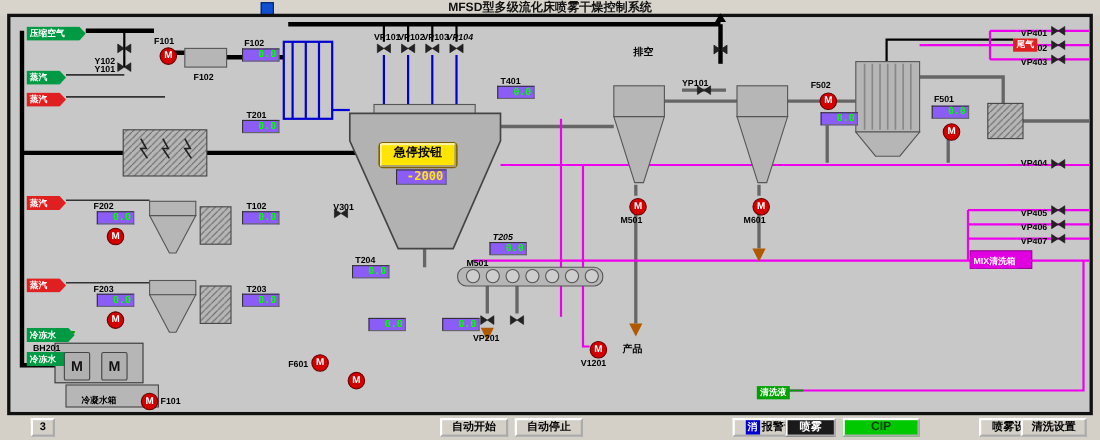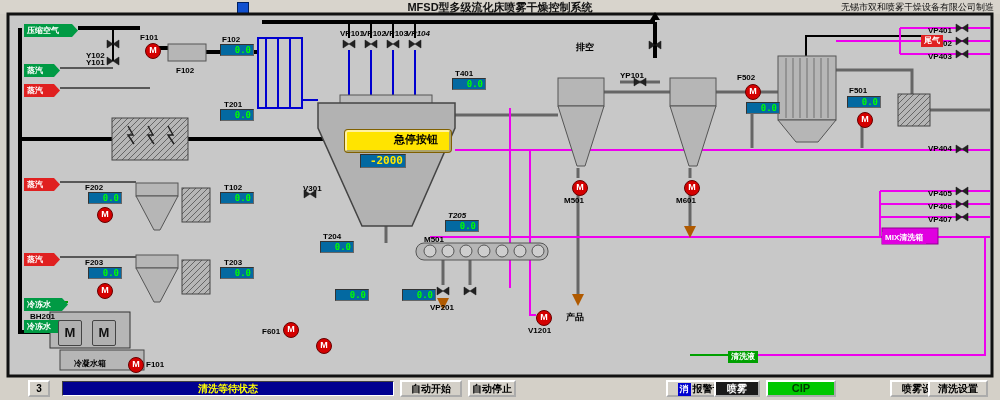--- a/index.html
+++ b/index.html
@@ -7,21 +7,21 @@
        font-family:"Liberation Sans",sans-serif;background:#d4d0c8;}
   
   .header{position:absolute;left:0;top:0;width:1000px;height:14px;background:#d8d4cc;}
   .title{position:absolute;left:0;top:0;width:100%;text-align:center;font-size:11px;font-weight:bold;color:#111;line-height:14px;}
   .mfr{position:absolute;right:6px;top:0;font-size:9px;color:#111;line-height:14px;}
   .appicon{position:absolute;left:237px;top:2px;width:10px;height:10px;background:#1050d0;border:1px solid #002060;}
   
   #overlay{position:absolute;left:0;top:2px;width:1000px;height:400px;z-index:2;pointer-events:none;}
   #overlay>div{pointer-events:auto;}
   .tag{position:absolute;font-size:8px;font-weight:bold;color:#000;white-space:nowrap;line-height:9px;}
-  .display{position:absolute;box-sizing:border-box;width:34px;height:12px;background:#0369a1;
+  .display{position:absolute;box-sizing:border-box;width:34px;height:12px;background:#8b5cf6;
            border:1px solid #666;border-top-color:#333;border-left-color:#333;
            color:#00ff00;font-family:"DejaVu Sans Mono",monospace;font-size:9px;font-weight:bold;
            text-align:right;line-height:10px;padding-right:2px;}
   .display.yellow{width:46px;height:14px;color:#ffe800;font-size:11px;line-height:12px;}
   .pump{position:absolute;width:14px;height:14px;border-radius:50%;background:#d40000;border:1px solid #600;
         color:#fff;font-size:9px;font-weight:bold;text-align:center;line-height:13px;}
   .pump.sq{width:22px;height:24px;border-radius:2px;background:#b0b0b0;border:1px solid #444;
            color:#111;font-size:13px;line-height:24px;}
   .stream{position:absolute;box-sizing:border-box;height:13px;color:#fff;font-size:8px;font-weight:bold;
           line-height:13px;padding:0 8px 0 3px;white-space:nowrap;
@@ -31,21 +31,21 @@
   .mlabel{position:absolute;font-size:9px;font-weight:bold;color:#000;white-space:nowrap;}
   .mlabel.small{font-size:8px;}
   .badge{position:absolute;height:12px;line-height:12px;color:#fff;font-size:8px;font-weight:bold;
          padding:0 3px;white-space:nowrap;}
   .red-badge{background:#e02020;}
   .magenta-badge{background:#e000e0;}
   .green-badge{background:#00a000;}
   
   .estop{position:absolute;left:345px;top:130px;width:66px;height:18px;z-index:3;background:#ffe400;
          border:2px outset #fff2a0;box-shadow:0 0 0 1px #806000;border-radius:3px;color:#000;
-         font-size:11px;font-weight:bold;text-align:center;line-height:15px;cursor:pointer;padding-left:36px;}
+         font-size:11px;font-weight:bold;text-align:center;line-height:15px;cursor:pointer;}
   
   .watermark{position:absolute;left:62px;top:76px;z-index:4;pointer-events:none;white-space:nowrap;
              font-size:30px;font-weight:bold;letter-spacing:1px;color:#ff1010;
              text-shadow:2px 0 0 #0030ff,-2px 0 0 #0030ff,0 2px 0 #0030ff,0 -2px 0 #0030ff,
                          1px 1px 0 #0030ff,-1px -1px 0 #0030ff,1px -1px 0 #0030ff,-1px 1px 0 #0030ff;}
   
   .bottombar{position:absolute;left:0;top:378px;width:1000px;height:22px;background:#d4d0c8;z-index:5;}
   .btn{position:absolute;top:2px;height:17px;box-sizing:border-box;background:#d4d0c8;
        border:2px outset #fff;font-size:10px;font-weight:bold;color:#000;text-align:center;
        line-height:13px;cursor:pointer;white-space:nowrap;}
@@ -58,21 +58,20 @@
   svg{position:absolute;left:0;top:0;z-index:1;}
 </style>
 </head>
 <body>
 
 <div id="app">
 
   <div class="header">
     <span class="appicon"></span>
     <div class="title">MFSD型多级流化床喷雾干燥控制系统</div>
-    <div class="mfr">无锡市双和喷雾干燥设备有限公司制造</div>
   </div>
 
   <svg width="1000" height="400" viewBox="0 0 1000 400">
     <defs>
       <pattern id="ht" width="6" height="6" patternUnits="userSpaceOnUse">
         <rect width="6" height="6" fill="#b6b6b6"></rect>
           <path d="M0,6 L6,0" stroke="#666" stroke-width="1"></path>
       </pattern>
       <g id="valve">
           <path d="M-6,-4 L0,0 L-6,4 Z M6,-4 L0,0 L6,4 Z" fill="#222" stroke="#111" stroke-width="0.5"></path>
@@ -280,31 +279,30 @@
       <div class="pump" style="left: 283px; top: 320px;">M</div>
       <div class="pump" style="left: 316px; top: 336px;">M</div>
       <div class="pump" style="left: 128px; top: 355px;">M</div>
       <div class="pump sq" style="left: 58px; top: 318px;">M</div>
       <div class="pump sq" style="left: 92px; top: 318px;">M</div>
       <div class="mlabel" style="left: 576px; top: 39px;">排空</div>
       <div class="badge red-badge" style="left: 921px; top: 33px;">尾气</div>
       <div class="mlabel" style="left: 566px; top: 309px;">产品</div>
       <div class="mlabel small" style="left: 74px; top: 356px;">冷凝水箱</div>
       <div class="badge magenta-badge" style="left: 882px; top: 230px;">MIX清洗箱</div>
-      <div class="badge green-badge" style="left: 688px; top: 349px; margin-left: 40px;">清洗液</div>
+      <div class="badge green-badge" style="left: 688px; top: 349px;">清洗液</div>
     </div>
 
   <div class="estop">急停按钮</div>
 
 
   <div class="bottombar">
     <div class="btn" style="left:28px;width:22px">3</div>
-    <div class="status">清洗等待状态</div>
     <div class="btn" style="left:400px;width:62px">自动开始</div>
-    <div class="btn" style="left:468px;width:48px">自动停止</div>
+    <div class="btn" style="left:468px;width:62px">自动停止</div>
     <div class="btn" style="left:666px;width:68px">
       <span class="mutechip">消</span><span>报警音</span>
     </div>
     <div class="btn dark" style="left:714px;width:46px">喷雾</div>
     <div class="btn cip" style="left:766px;width:70px">CIP</div>
     <div class="btn" style="left:890px;width:64px">喷雾设置</div>
     <div class="btn" style="left:928px;width:60px">清洗设置</div>
   </div>
 
 </div>

